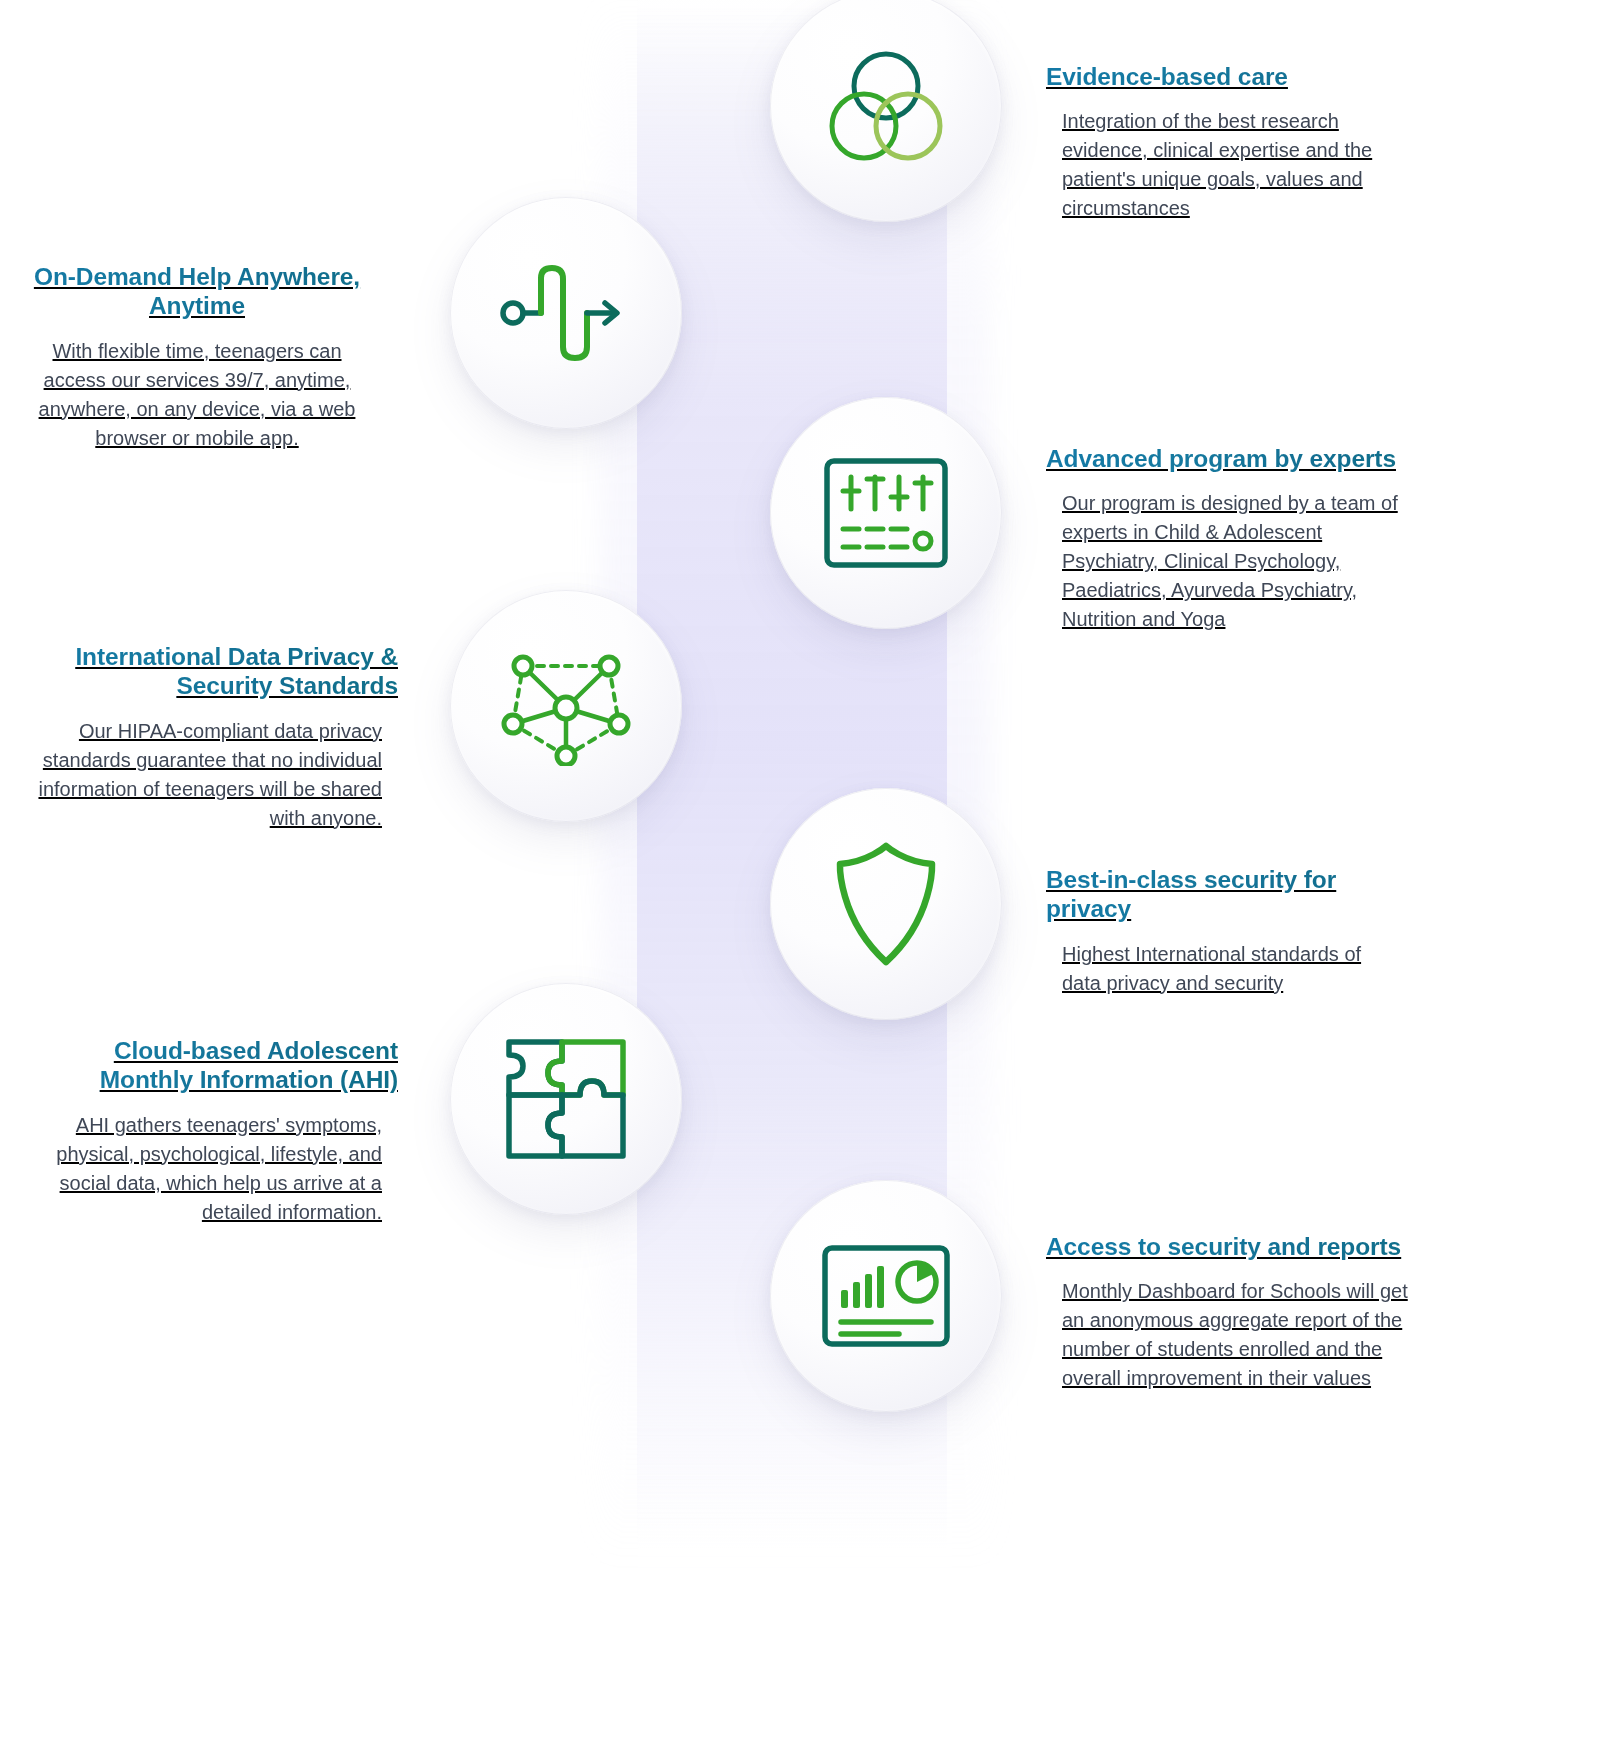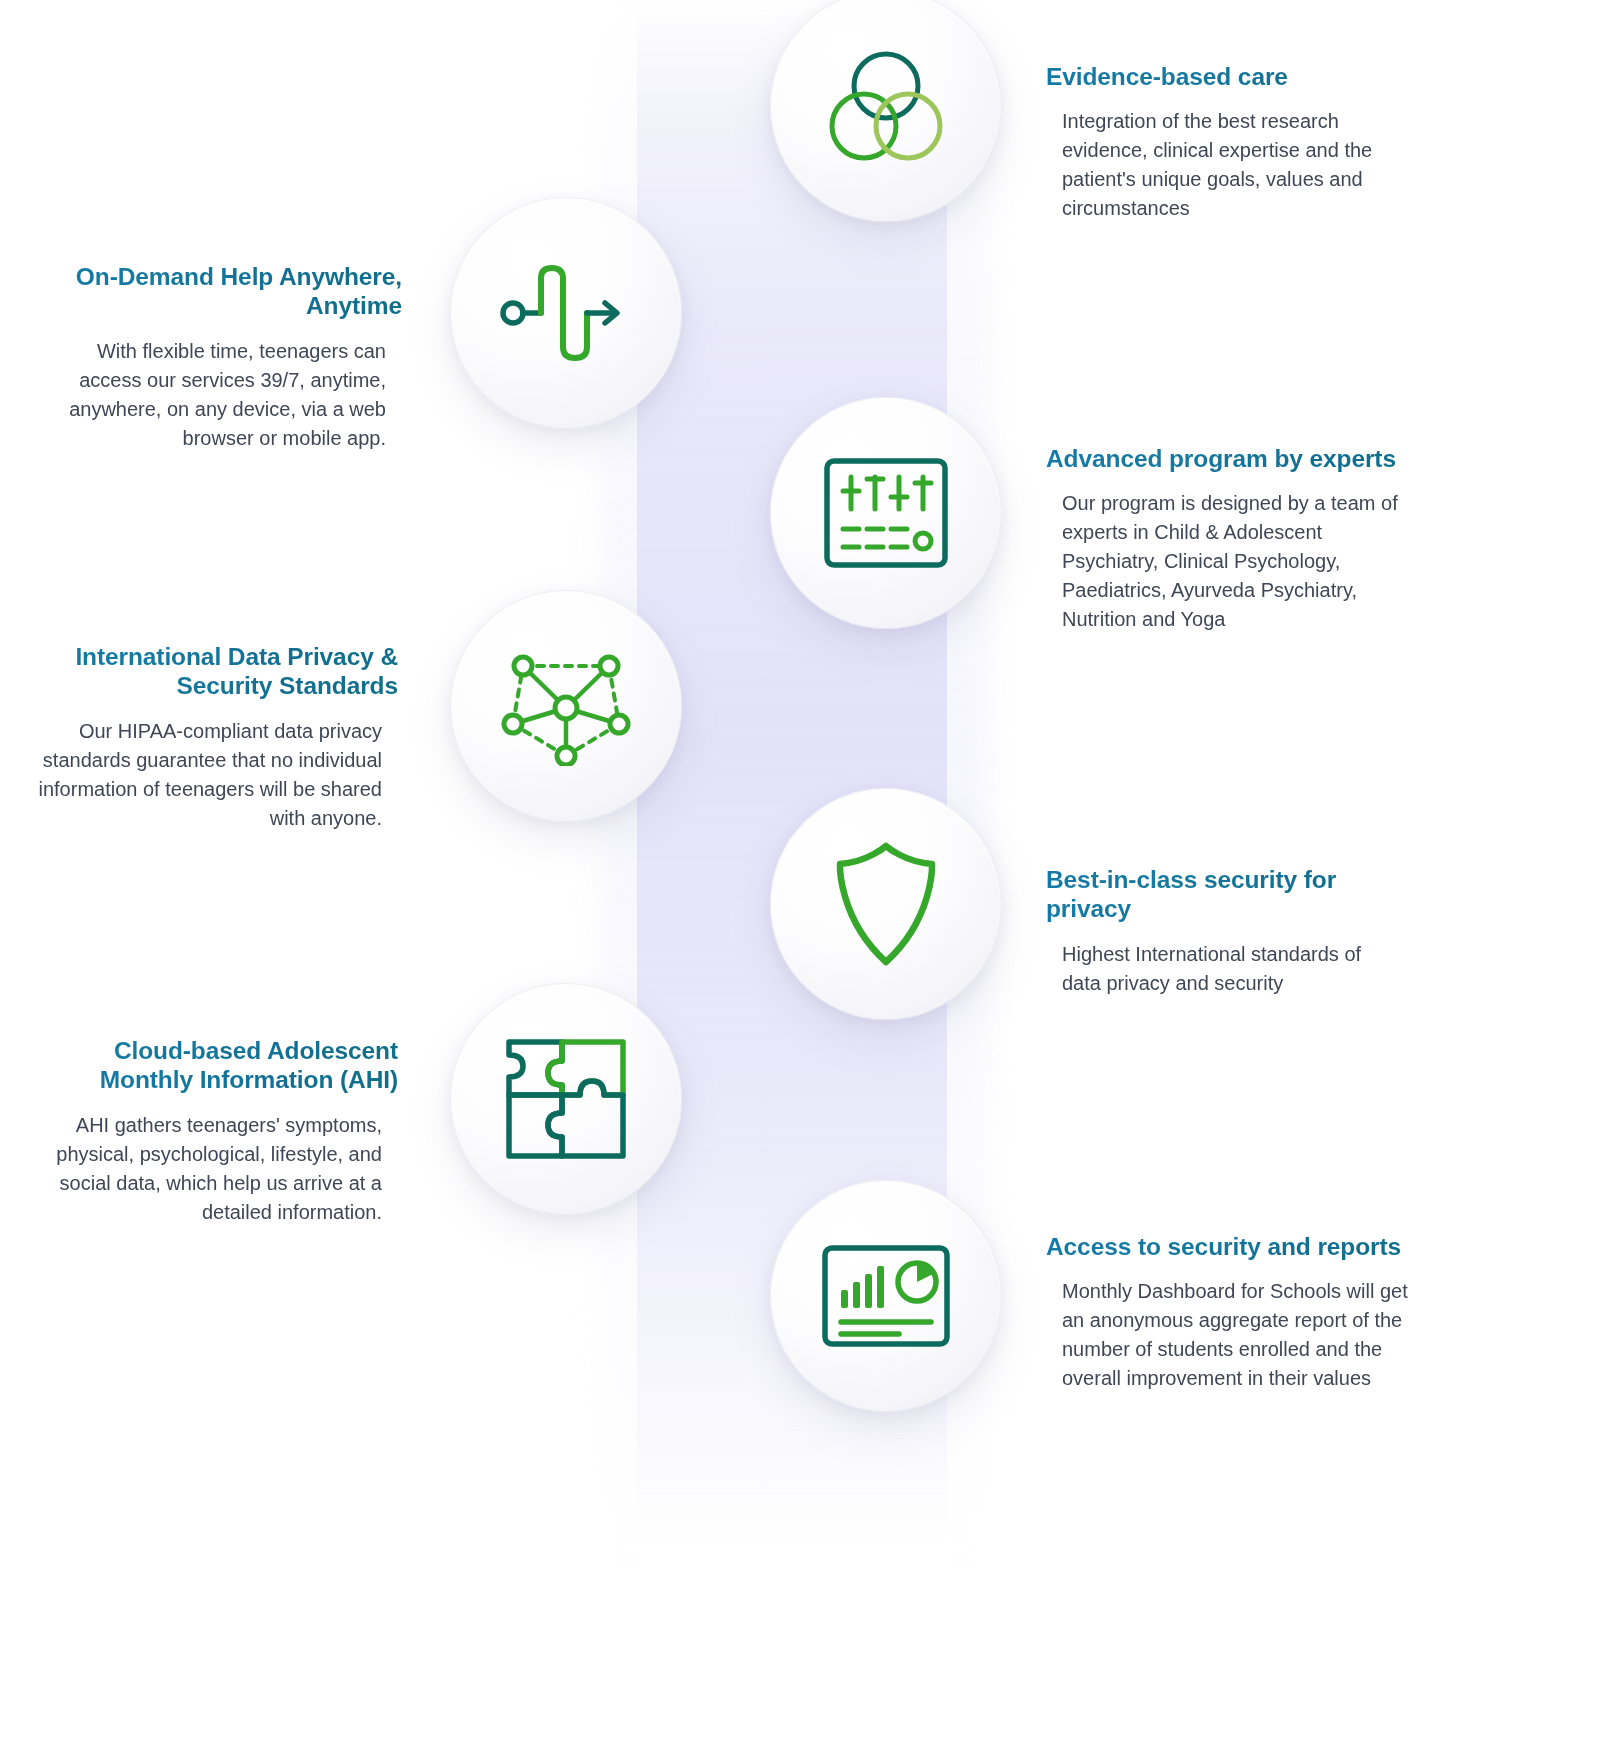--- a/index.html
+++ b/index.html
@@ -54,21 +54,21 @@
        inset 0 2px 6px rgba(255,255,255,0.95);
   }
   .badge::after{
     content:"";
     position:absolute;inset:0;border-radius:50%;
     box-shadow:inset 0 0 0 1px rgba(205,205,220,0.35);
     pointer-events:none;
   }
 
   
-  .block{position:absolute;}
+  .block{position:absolute;text-decoration:underline;}
   .block h3{
     margin:0 0 12px 0;
     font-size:24.5px;
     font-weight:bold;
     letter-spacing:-0.1px;
     line-height:1.2;
     background:linear-gradient(95deg,#1479a6 0%,#15799f 35%,#136f92 70%,#0f6f89 100%);
     -webkit-background-clip:text;
     background-clip:text;
     color:transparent;
@@ -103,21 +103,21 @@
 
 <div class="badge" style="left:450px;top:197px;width:232px;height:232px;">
   <svg width="150" height="110" viewBox="0 0 150 110">
     <circle cx="22" cy="55" r="10" fill="none" stroke="#0c6b5c" stroke-width="5.5"></circle>
     <path d="M32 55 H50" fill="none" stroke="#0c6b5c" stroke-width="5.5" stroke-linecap="round"></path>
     <path d="M50 55 V20 Q50 10 61 10 Q72 10 72 21 V89 Q72 100 84 100 Q96 100 96 89 V55" fill="none" stroke="#35a72b" stroke-width="6" stroke-linecap="round" stroke-linejoin="round"></path>
     <path d="M96 55 H124" fill="none" stroke="#0c6b5c" stroke-width="5.5" stroke-linecap="round"></path>
     <path d="M114 45 L126 55 L114 65" fill="none" stroke="#0c6b5c" stroke-width="5.5" stroke-linecap="round" stroke-linejoin="round"></path>
   </svg>
 </div>
-<div class="block left" style="left:24px;top:262px;width:378px;">
+<div class="block left" style="left:8px;top:262px;width:378px;text-align:center;">
   <h3>On-Demand Help Anywhere, Anytime</h3>
   <p>With flexible time, teenagers can access our services 39/7, anytime, anywhere, on any device, via a web browser or mobile app.</p>
 </div>
 
 <div class="badge" style="left:770px;top:397px;width:232px;height:232px;">
   <svg width="126" height="112" viewBox="0 0 126 112">
     <rect x="4" y="4" width="118" height="104" rx="7" fill="none" stroke="#0c6b5c" stroke-width="5.5"></rect>
     <g stroke="#35a72b" stroke-width="5" stroke-linecap="round">
       <path d="M28 20 V52"></path>
       <path d="M52 20 V52"></path>

